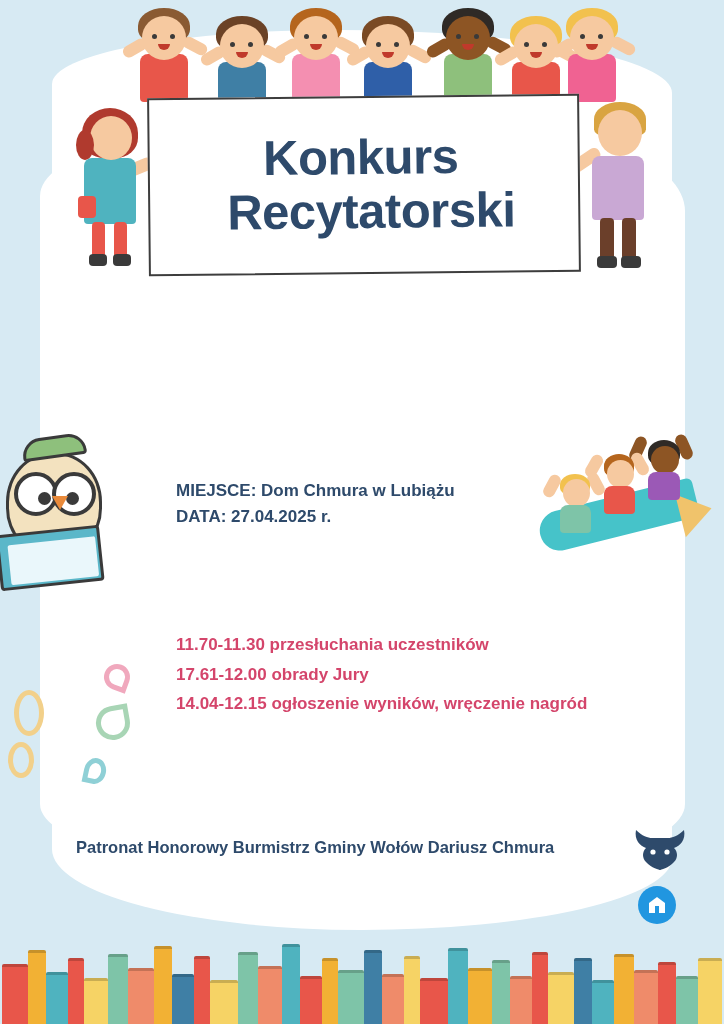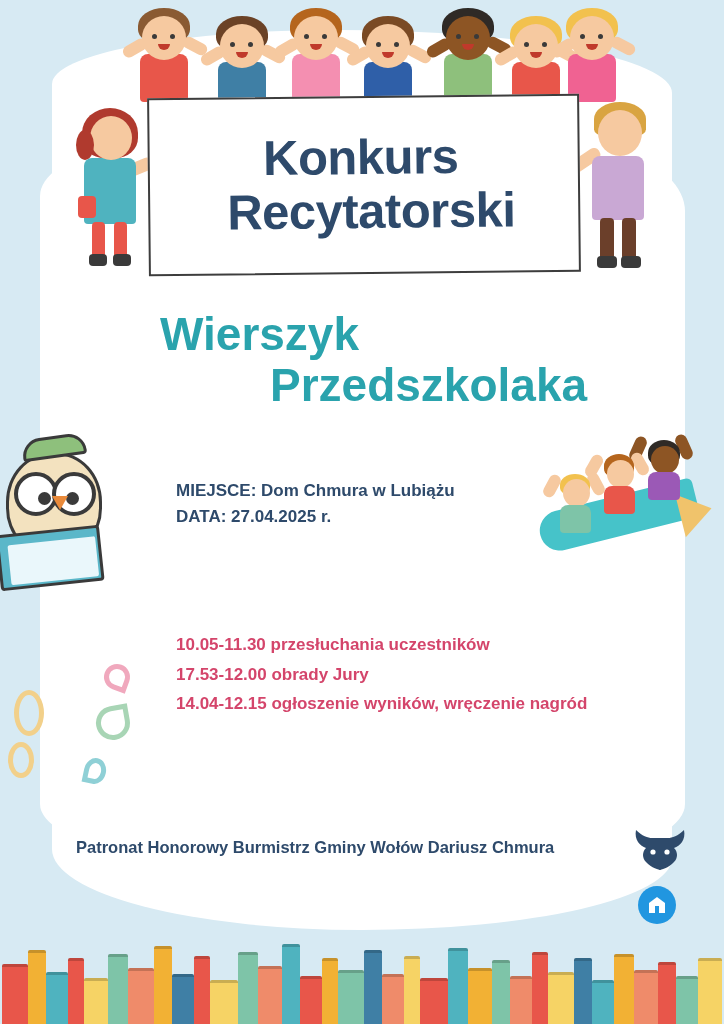--- a/index.html
+++ b/index.html
@@ -296,24 +296,20 @@
     <div class="leg" style="left:49px;top:156px;width:20px;height:12px;background:#3a3a3a;border-radius:4px;"></div>
   </div>
 
   <div class="banner">
     <div class="banner-inner">
       <div class="title-line l1">Konkurs</div>
       <div class="title-line l2">Recytatorski</div>
     </div>
   </div>
 
-  <div class="subtitle">
-    <span class="sub1">Wierszyk</span>
-    <span class="sub2">Przedszkolaka</span>
-  </div>
 
   <div class="owl">
     <div class="owl-body"></div>
     <div class="owl-hat"></div>
     <div class="owl-eye" style="left:14px;top:34px;">
         <div class="owl-pupil" style="left:20px;top:16px;"></div>
       </div>
     <div class="owl-eye" style="left:52px;top:34px;">
         <div class="owl-pupil" style="left:10px;top:16px;"></div>
       </div>
@@ -355,22 +351,22 @@
     </div>
   </div>
 
   <div class="details">
     <div>MIEJSCE: Dom Chmura w Lubiążu</div>
     <div>DATA: 27.04.2025 r.</div>
   </div>
 
 
   <div class="program-list">
-    <div>10.05-11.30 przesłuchania uczestników</div>
-    <div>17.53-12.00 obrady Jury</div>
+    <div>11.70-11.30 przesłuchania uczestników</div>
+    <div>17.61-12.00 obrady Jury</div>
     <div>14.04-12.15 ogłoszenie wyników, wręczenie nagród</div>
   </div>
 
   <div class="patron">Patronat Honorowy Burmistrz Gminy Wołów Dariusz Chmura</div>
 
   <svg class="bull" viewBox="0 0 56 46" aria-hidden="true">
     <path d="M4 4 C2 14, 8 20, 14 22 C10 26, 10 32, 14 36 C19 42, 28 44, 28 44 C28 44, 37 42, 42 36 C46 32, 46 26, 42 22 C48 20, 54 14, 52 4 C46 10, 40 12, 36 12 L20 12 C16 12, 10 10, 4 4 Z" fill="#2e4a6b"></path>
     <circle cx="21" cy="26" r="2.6" fill="#ffffff"></circle>
     <circle cx="35" cy="26" r="2.6" fill="#ffffff"></circle>
   </svg>

